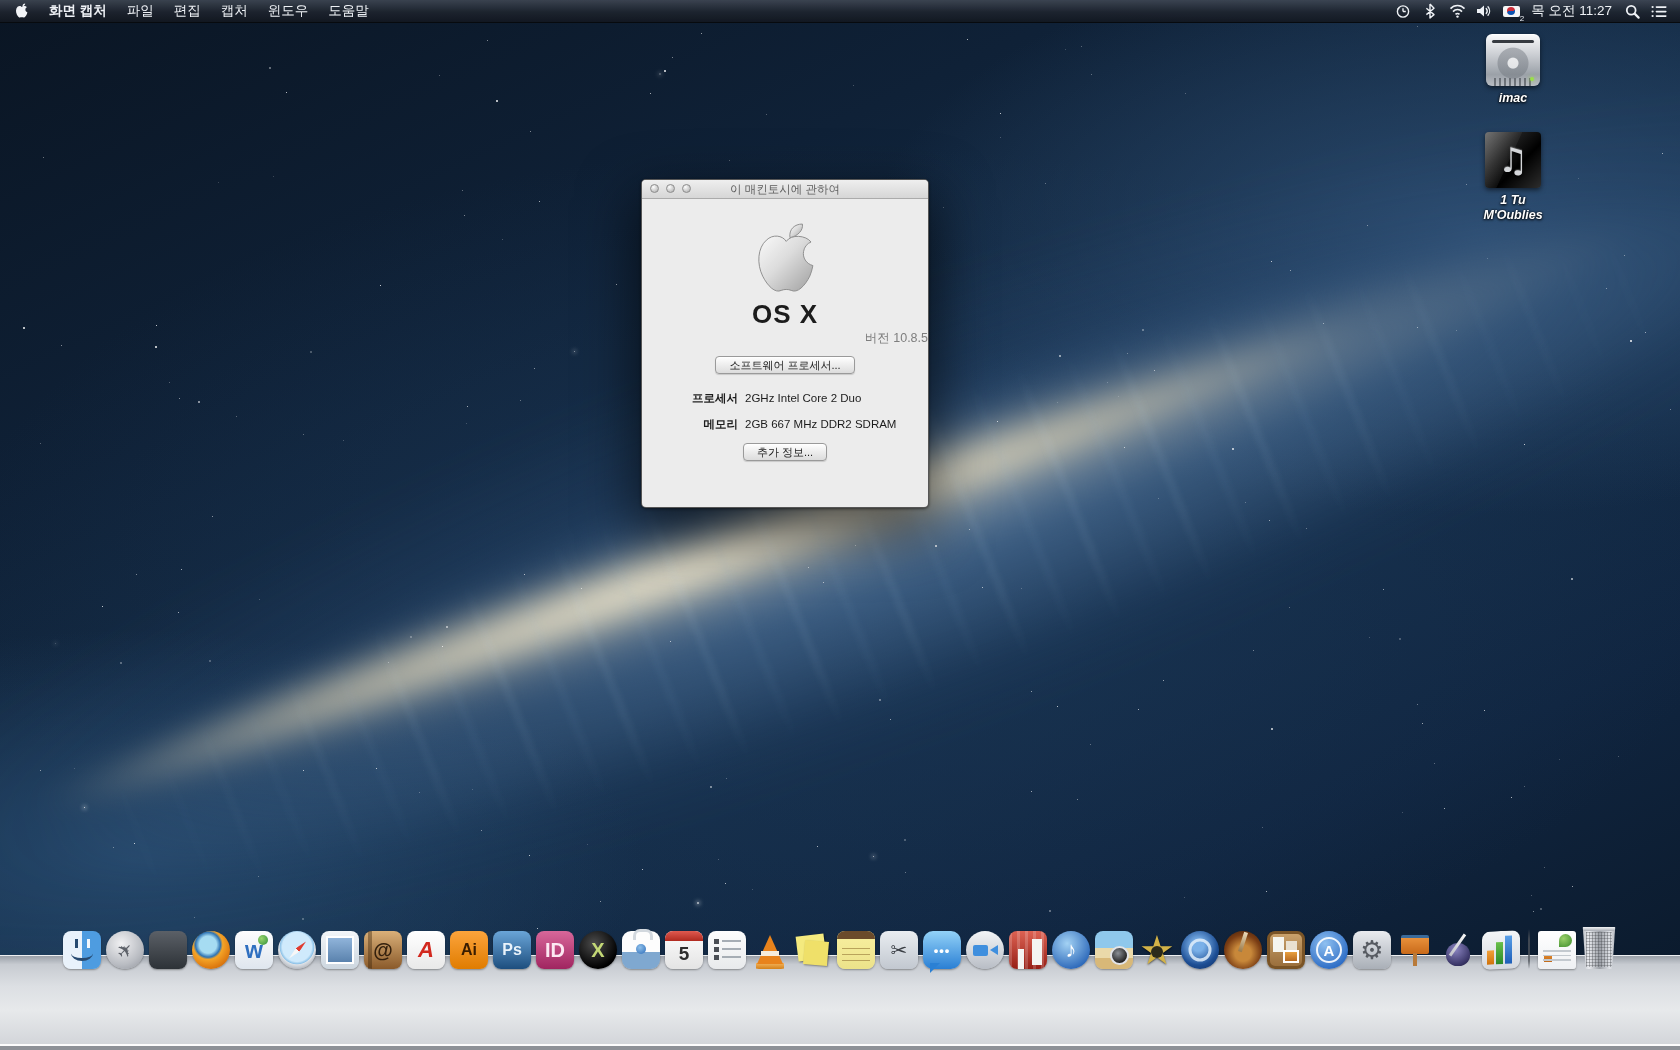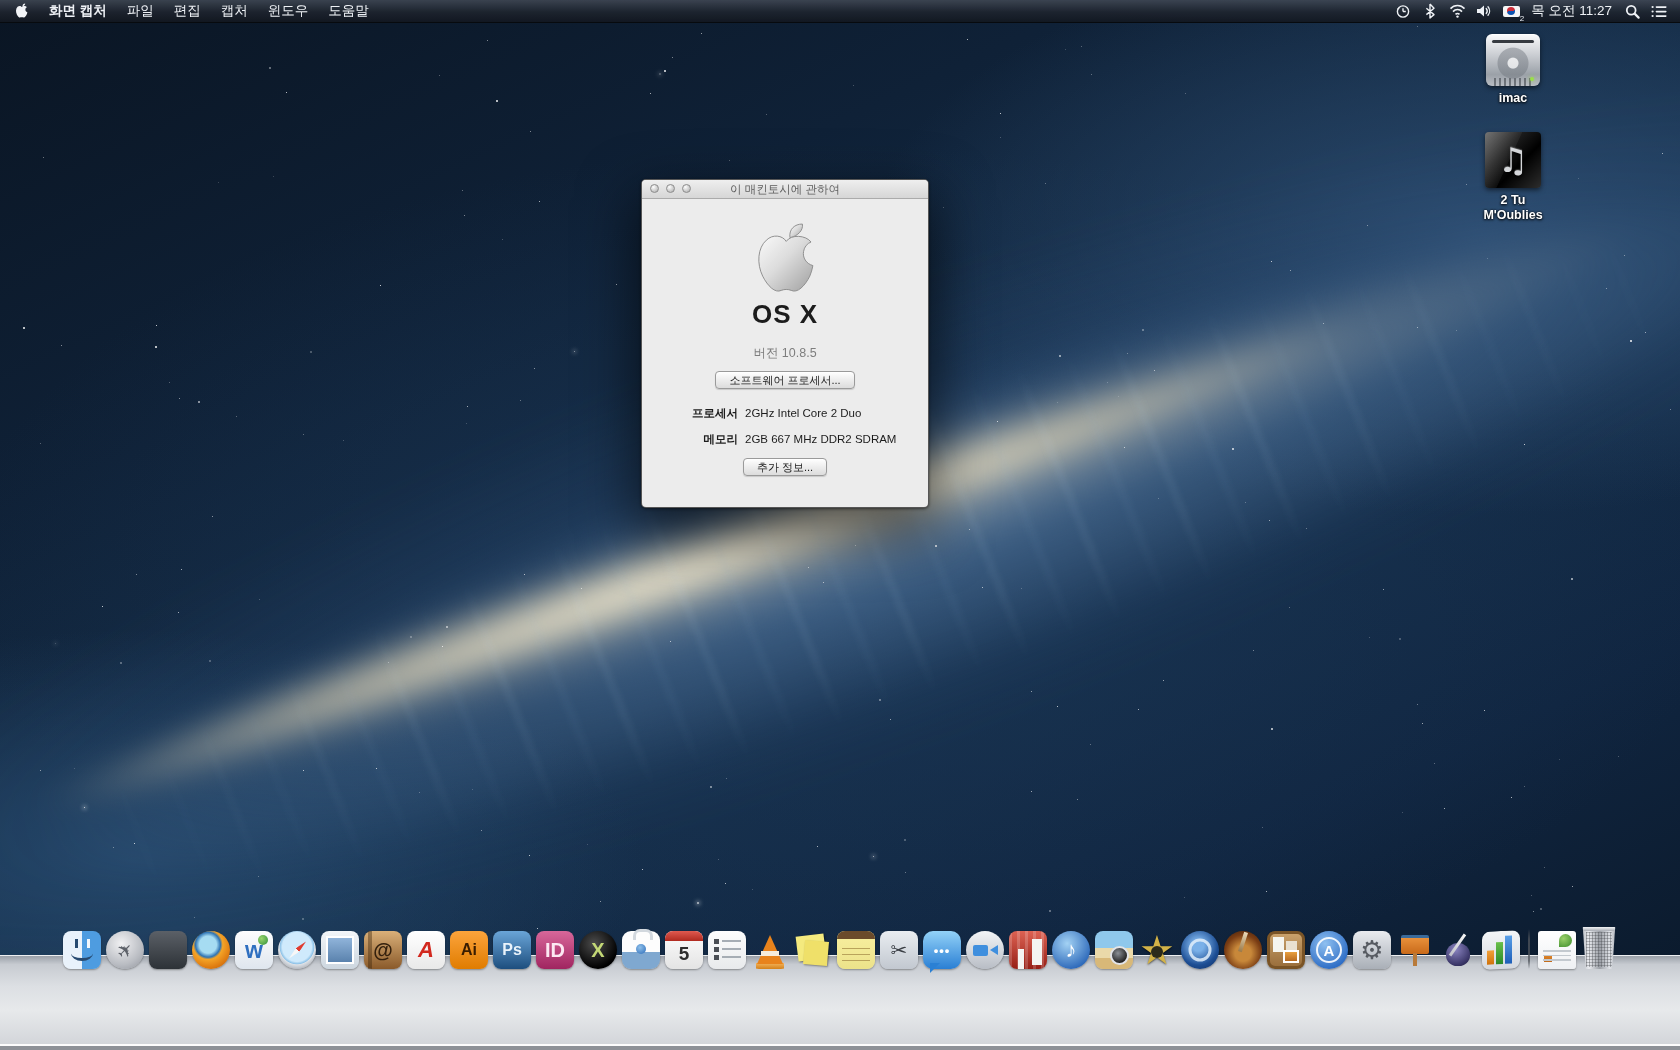--- a/index.html
+++ b/index.html
@@ -45,21 +45,21 @@
   .menus .menu-item:nth-of-type(1){font-weight:bold;}
   .status{margin-left:auto;display:flex;align-items:center;gap:9px;padding-right:12px;}
   .status .sicon{display:flex;align-items:center;justify-content:center;width:18px;height:18px;}
   .status svg{display:block;}
   .flag{width:17px;height:11px;background:#f6f6f6;border-radius:2px;position:relative;display:inline-block;}
   .flag::after{content:"";position:absolute;left:4.5px;top:1.5px;width:8px;height:8px;border-radius:50%;
     background:linear-gradient(170deg,#cd2e3a 0 50%,#0d53b0 50%);}
   .flag-badge{position:absolute;right:-4px;bottom:-3px;font-size:8px;color:#e8ecf2;}
   .clock{font-size:13.5px;padding:0 2px;white-space:nowrap;}
   
-  .desk-layer{position:absolute;inset:22px 0 100px 0;}
+  .desk-layer{position:absolute;inset:22px 0 100px 0;font-style:italic;}
   .desk-icon{position:absolute;left:1458px;width:110px;text-align:center;cursor:default;}
   div.desk-icon:nth-of-type(1){top:6px;}
   div.desk-icon:nth-of-type(2){top:108px;}
   div.desk-icon:nth-of-type(3){top:212px;}
   .di-art{height:58px;display:flex;align-items:flex-end;justify-content:center;}
   .di-label{margin-top:5px;color:#fff;font-size:12.5px;font-weight:bold;line-height:15px;
     white-space:pre-line;text-shadow:0 1px 3px #000,0 0 2px rgba(0,0,0,.85);}
   .art-disk .di-art i{display:block;width:54px;height:52px;border-radius:6px;position:relative;
     background:
       radial-gradient(circle at 50% 56%, rgba(255,255,255,.65) 0 5px, rgba(110,116,124,.45) 6px 15px, transparent 16px),
@@ -83,21 +83,21 @@
     box-shadow:0 22px 55px 6px rgba(0,0,0,.6),0 1px 3px rgba(0,0,0,.5);}
   .titlebar{height:18px;position:relative;border-radius:4px 4px 0 0;
     background:linear-gradient(#efefef,#d6d6d6);border-bottom:1px solid #ababab;}
   .title{display:block;line-height:18px;text-align:center;font-size:11.5px;color:#5d5d5d;}
   .tl{position:absolute;top:4px;width:9px;height:9px;border-radius:50%;
     background:radial-gradient(circle at 35% 30%,#fdfdfd,#cacaca 60%,#a9a9a9);border:1px solid #8d8d8d;box-sizing:border-box;}
   .tl.c1{left:8px;}.tl.c2{left:24px;}.tl.c3{left:40px;}
   .win-body{text-align:center;}
   .apple-logo{display:block;margin:23px auto 0;}
   .osx{margin-top:3px;font-size:26px;font-weight:bold;color:#1c1c1c;letter-spacing:1px;line-height:27px;}
-  .ver{margin-top:18px;font-size:12.5px;color:#7e7e7e;line-height:14px;}
+  .ver{margin-top:3px;font-size:12.5px;color:#7e7e7e;line-height:14px;text-align:right;}
   .aqua-btn{display:block;margin:11px auto 0;height:18px;padding:0 13px;
     font-family:inherit;font-size:11px;line-height:16px;color:#222;
     background:linear-gradient(#ffffff,#ededed 50%,#dcdcdc);
     border:1px solid #9a9a9a;border-radius:4px;box-shadow:inset 0 1px 0 #fff,0 1px 1px rgba(0,0,0,.15);}
   .specs{margin-top:17px;}
   .spec-row{display:grid;grid-template-columns:96px 1fr;column-gap:7px;margin-bottom:12px;
     font-size:11.5px;line-height:14px;color:#1c1c1c;text-align:left;}
   .spec-label{text-align:right;font-weight:bold;}
   .aqua-btn.small{margin-top:1px;}
   .copy{margin-top:13px;font-size:10px;color:#6f6f6f;line-height:12.5px;white-space:pre-wrap;}
@@ -517,21 +517,21 @@
 <div class="desk-icon art-disk">
       <div class="di-art">
         <i></i>
       </div>
       <div class="di-label">imac</div>
     </div>
     <div class="desk-icon art-music">
       <div class="di-art">
         <i></i>
       </div>
-      <div class="di-label">2 Tu
+      <div class="di-label">1 Tu
 M'Oublies</div>
     </div>
   </div>
 
 <div class="about-window">
   <div class="titlebar">
     <span class="tl c1"></span>
     <span class="tl c2"></span>
     <span class="tl c3"></span>
     <span class="title">이 매킨토시에 관하여</span>

